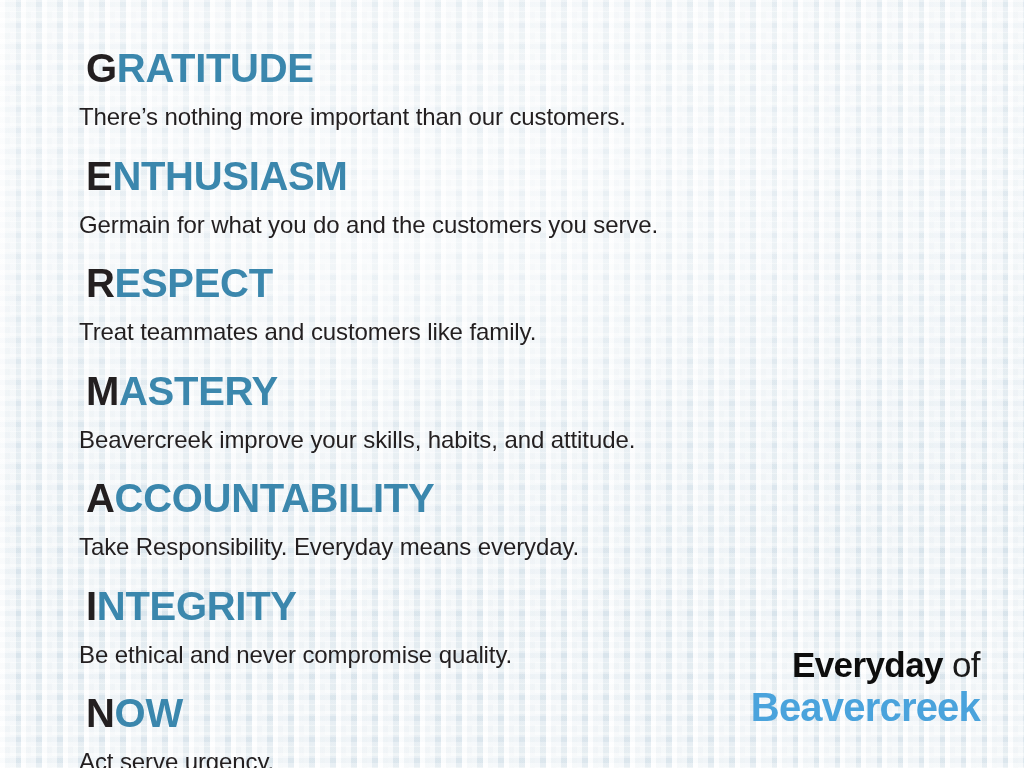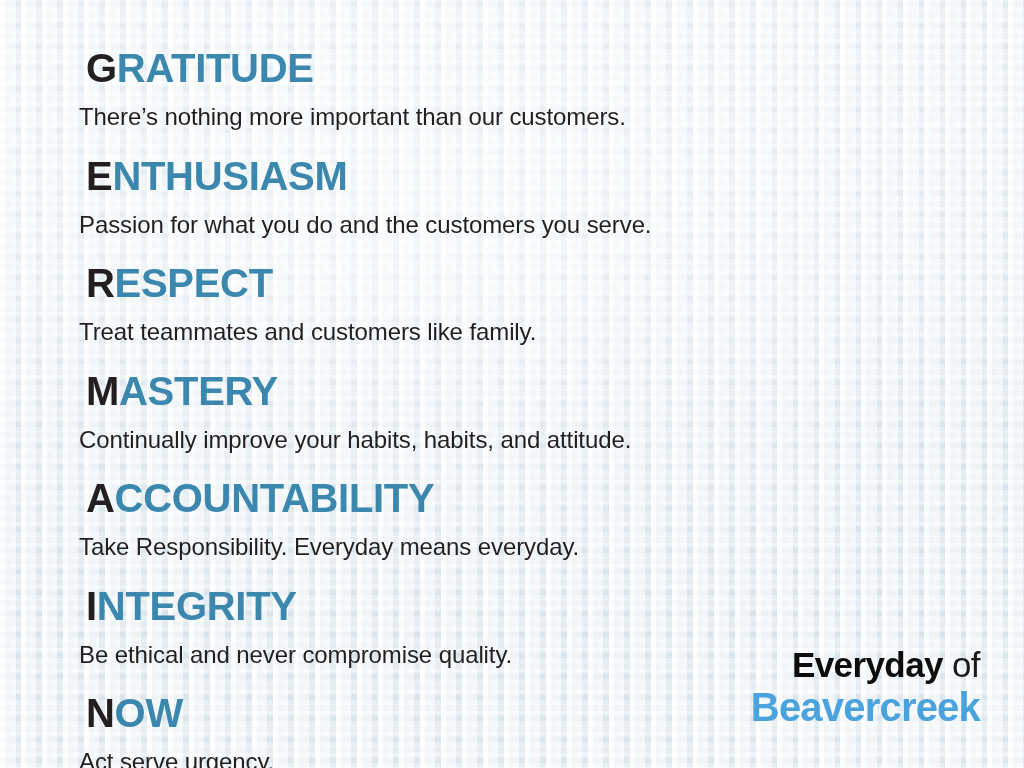--- a/index.html
+++ b/index.html
@@ -122,31 +122,31 @@
 
 <div id="values-list">
 
   <div class="value-block">
     <div class="value-heading"><span class="heading-initial">G</span><span class="heading-rest">RATITUDE</span></div>
     <div class="value-desc">There’s nothing more important than our customers.</div>
   </div>
 
   <div class="value-block">
     <div class="value-heading"><span class="heading-initial">E</span><span class="heading-rest">NTHUSIASM</span></div>
-    <div class="value-desc">Passion for what you do and the customers you serve.</div>
+    <div class="value-desc">Germain for what you do and the customers you serve.</div>
   </div>
 
   <div class="value-block">
     <div class="value-heading"><span class="heading-initial">R</span><span class="heading-rest">ESPECT</span></div>
     <div class="value-desc">Treat teammates and customers like family.</div>
   </div>
 
   <div class="value-block">
     <div class="value-heading"><span class="heading-initial">M</span><span class="heading-rest">ASTERY</span></div>
-    <div class="value-desc">Continually improve your habits, habits, and attitude.</div>
+    <div class="value-desc">Beavercreek improve your skills, habits, and attitude.</div>
   </div>
 
   <div class="value-block">
     <div class="value-heading"><span class="heading-initial">A</span><span class="heading-rest">CCOUNTABILITY</span></div>
     <div class="value-desc">Take Responsibility. Everyday means everyday.</div>
   </div>
 
   <div class="value-block">
     <div class="value-heading"><span class="heading-initial">I</span><span class="heading-rest">NTEGRITY</span></div>
     <div class="value-desc">Be ethical and never compromise quality.</div>

